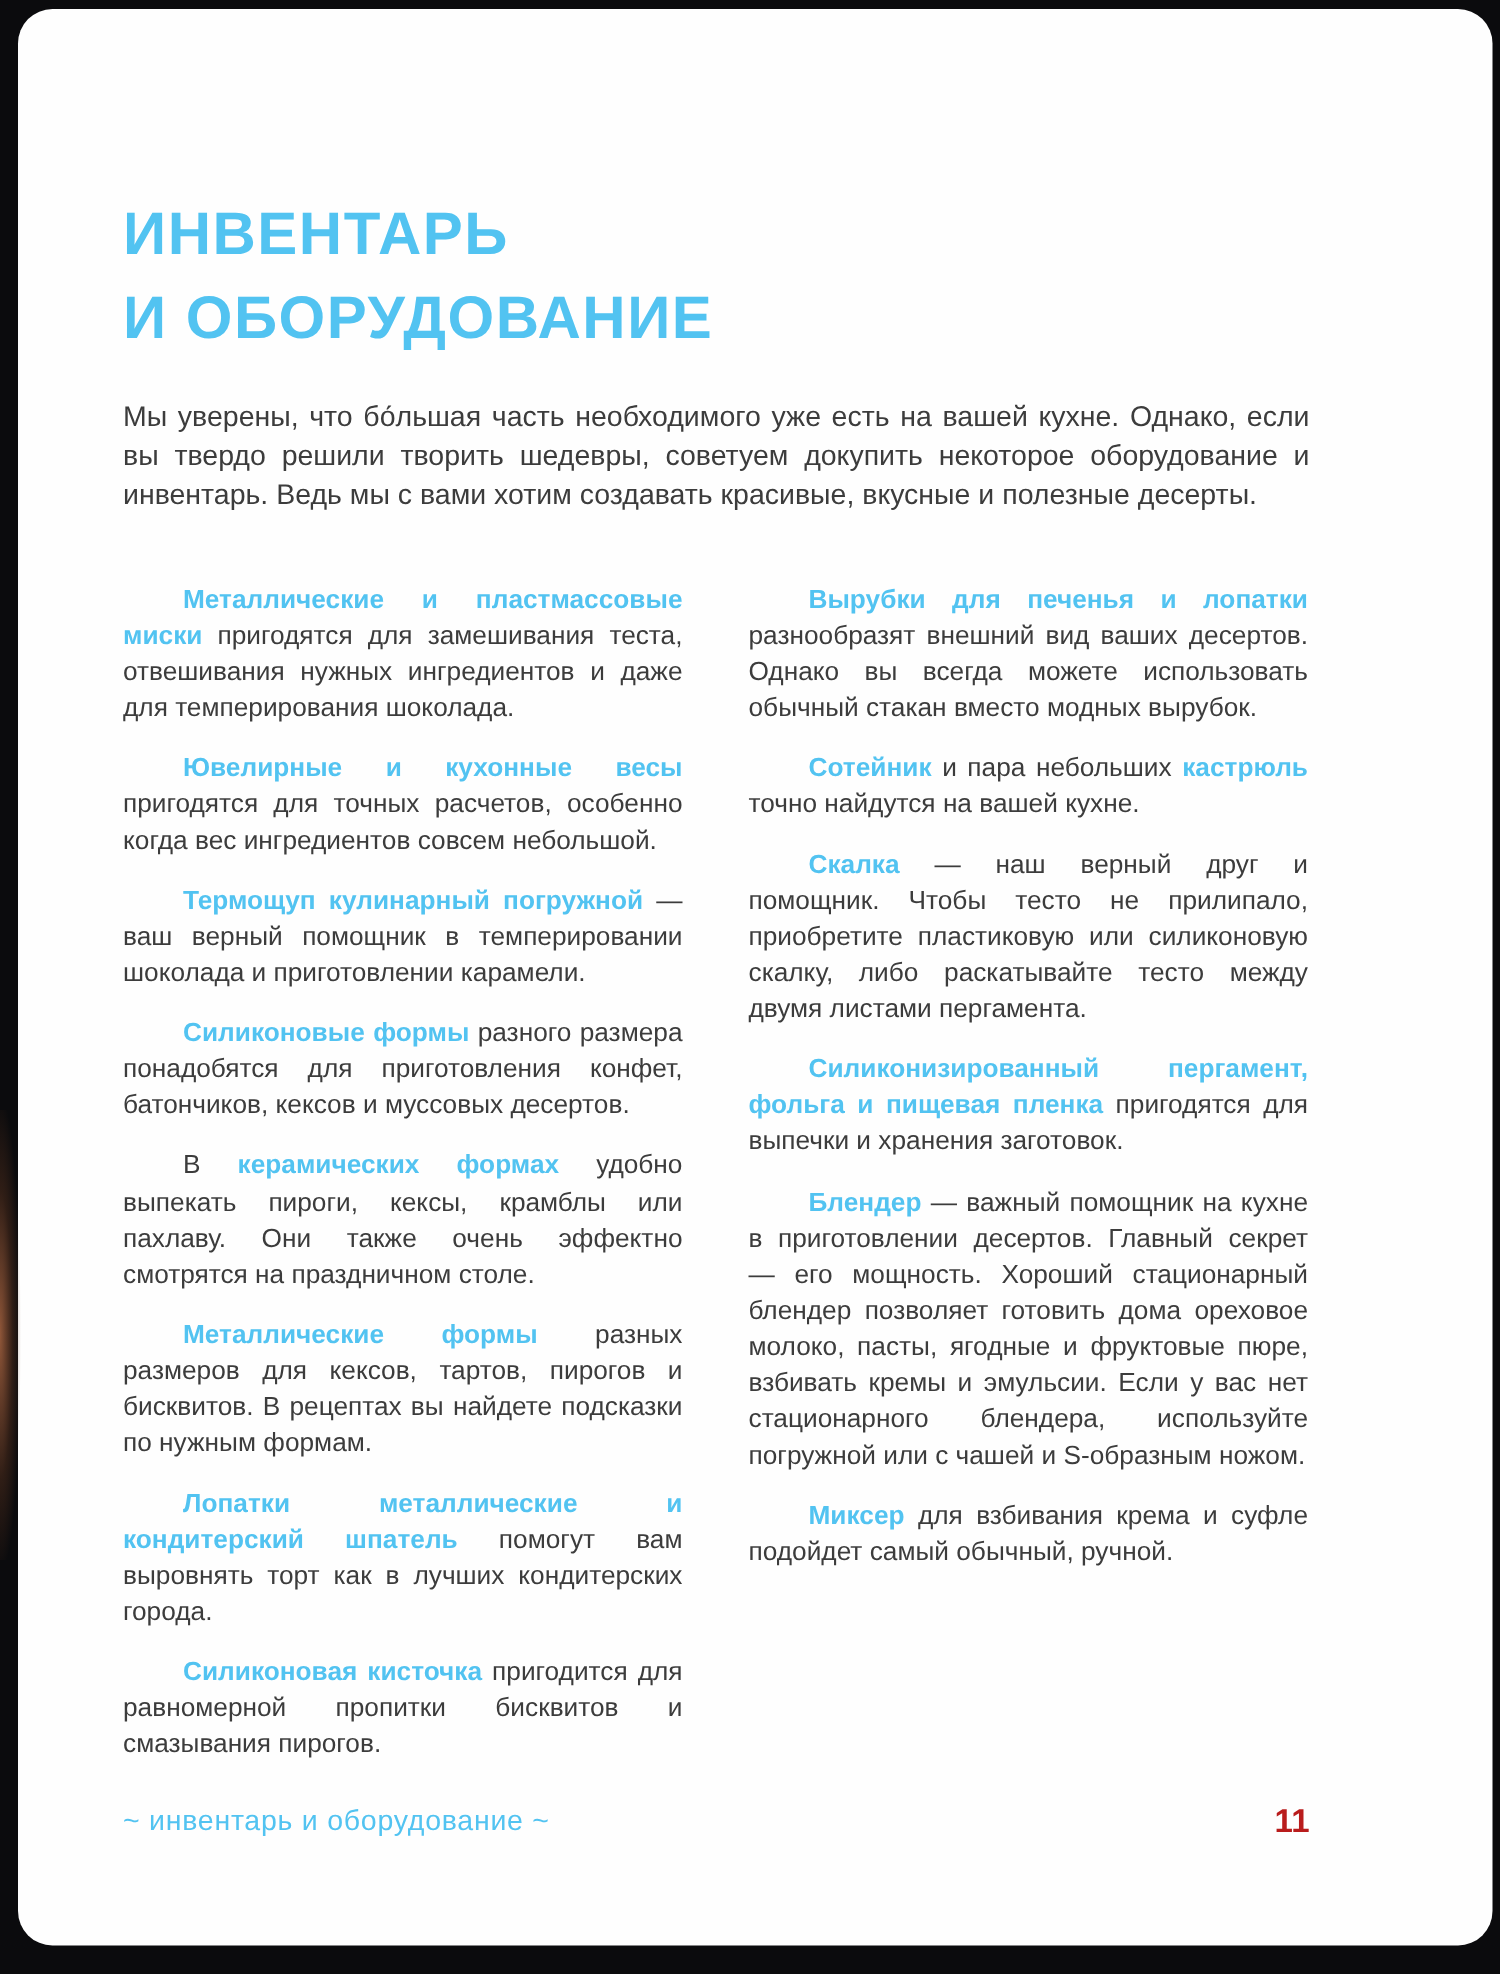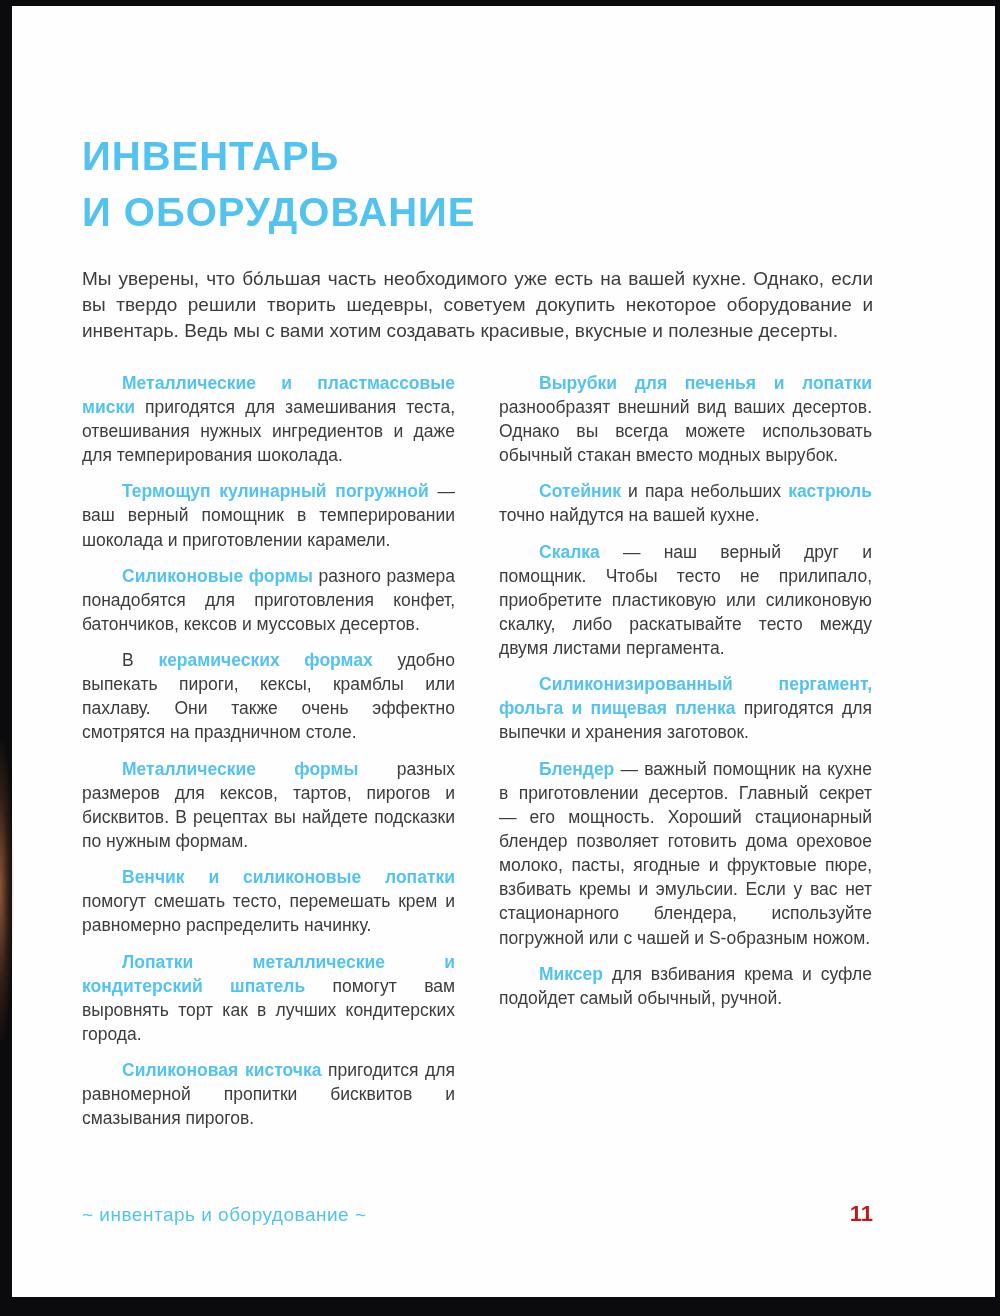--- a/index.html
+++ b/index.html
@@ -17,41 +17,42 @@
     position:absolute;left:0;top:740px;width:16px;height:300px;z-index:3;
     background:radial-gradient(ellipse 14px 160px at 0 50%,
       rgba(166,99,64,0.85), rgba(92,52,32,0.45) 60%, transparent 100%);
   }
   .page{
     position:absolute;left:12px;top:6px;right:5px;bottom:19px;
     background:#fefefe;
     box-sizing:border-box;
     padding:122px 122px 0 70px;
     z-index:1;
+    border-radius:23px;
   }
   .title{
     margin:0;
     font-size:40px;line-height:1.4;font-weight:700;
     color:var(--accent);letter-spacing:1px;
   }
   .title-line{display:block;}
   .intro{
     margin:26px 0 0 0;
     font-size:19px;line-height:1.38;
     color:var(--text);text-align:justify;
   }
   .columns{
     display:flex;gap:44px;margin-top:26px;
   }
   .col{
     width:373px;
     font-size:17.5px;line-height:1.38;
     color:var(--text);text-align:justify;
   }
-  .col p{margin:0 0 12px 0;text-indent:40px;}
+  .col p{margin:16px 0 12px 0;text-indent:40px;}
   .accent{color:var(--accent);font-weight:700;}
   .footer{
     position:absolute;left:70px;right:122px;top:1198px;height:30px;
   }
   .running-title{
     display:block;
     color:var(--accent);font-size:19px;letter-spacing:0.5px;
   }
   .page-number{
     position:absolute;right:0;top:-3px;
@@ -68,25 +69,25 @@
   <h1 class="title">
     <span class="title-line">ИНВЕНТАРЬ</span>
     <span class="title-line">И ОБОРУДОВАНИЕ</span>
   </h1>
 
   <p class="intro">Мы уверены, что бо́льшая часть необходимого уже есть на вашей кухне. Однако, если вы твердо решили творить шедевры, советуем докупить некоторое оборудование и инвентарь. Ведь мы с вами хотим создавать красивые, вкусные и полезные десерты.</p>
 
   <div class="columns">
     <div class="col" id="col-left">
         <p><span class="accent">Металлические и пластмассовые миски</span><span> пригодятся для замешивания теста, отвешивания нужных ингредиентов и даже для темперирования шоколада.</span></p>
+        <p><span class="accent">Ювелирные и кухонные весы</span><span> пригодятся для точных расчетов, особенно когда вес ингредиентов совсем небольшой.</span></p>
         <p><span class="accent">Термощуп кулинарный погружной</span><span> — ваш верный помощник в темперировании шоколада и приготовлении карамели.</span></p>
         <p><span class="accent">Силиконовые формы</span><span> разного размера понадобятся для приготовления конфет, батончиков, кексов и муссовых десертов.</span></p>
         <p><span>В </span><span class="accent">керамических формах</span><span> удобно выпекать пироги, кексы, крамблы или пахлаву. Они также очень эффектно смотрятся на праздничном столе.</span></p>
         <p><span class="accent">Металлические формы</span><span> разных размеров для кексов, тартов, пирогов и бисквитов. В рецептах вы найдете подсказки по нужным формам.</span></p>
-        <p><span class="accent">Венчик и силиконовые лопатки</span><span> помогут смешать тесто, перемешать крем и равномерно распределить начинку.</span></p>
         <p><span class="accent">Лопатки металлические и кондитерский шпатель</span><span> помогут вам выровнять торт как в лучших кондитерских города.</span></p>
         <p><span class="accent">Силиконовая кисточка</span><span> пригодится для равномерной пропитки бисквитов и смазывания пирогов.</span></p>
       </div>
     <div class="col" id="col-right">
         <p><span class="accent">Вырубки для печенья и лопатки</span><span> разнообразят внешний вид ваших десертов. Однако вы всегда можете использовать обычный стакан вместо модных вырубок.</span></p>
         <p><span class="accent">Сотейник</span><span> и пара небольших </span><span class="accent">кастрюль</span><span> точно найдутся на вашей кухне.</span></p>
         <p><span class="accent">Скалка</span><span> — наш верный друг и помощник. Чтобы тесто не прилипало, приобретите пластиковую или силиконовую скалку, либо раскатывайте тесто между двумя листами пергамента.</span></p>
         <p><span class="accent">Силиконизированный пергамент, фольга и пищевая пленка</span><span> пригодятся для выпечки и хранения заготовок.</span></p>
         <p><span class="accent">Блендер</span><span> — важный помощник на кухне в приготовлении десертов. Главный секрет — его мощность. Хороший стационарный блендер позволяет готовить дома ореховое молоко, пасты, ягодные и фруктовые пюре, взбивать кремы и эмульсии. Если у вас нет стационарного блендера, используйте погружной или с чашей и S-образным ножом.</span></p>
         <p><span class="accent">Миксер</span><span> для взбивания крема и суфле подойдет самый обычный, ручной.</span></p>

